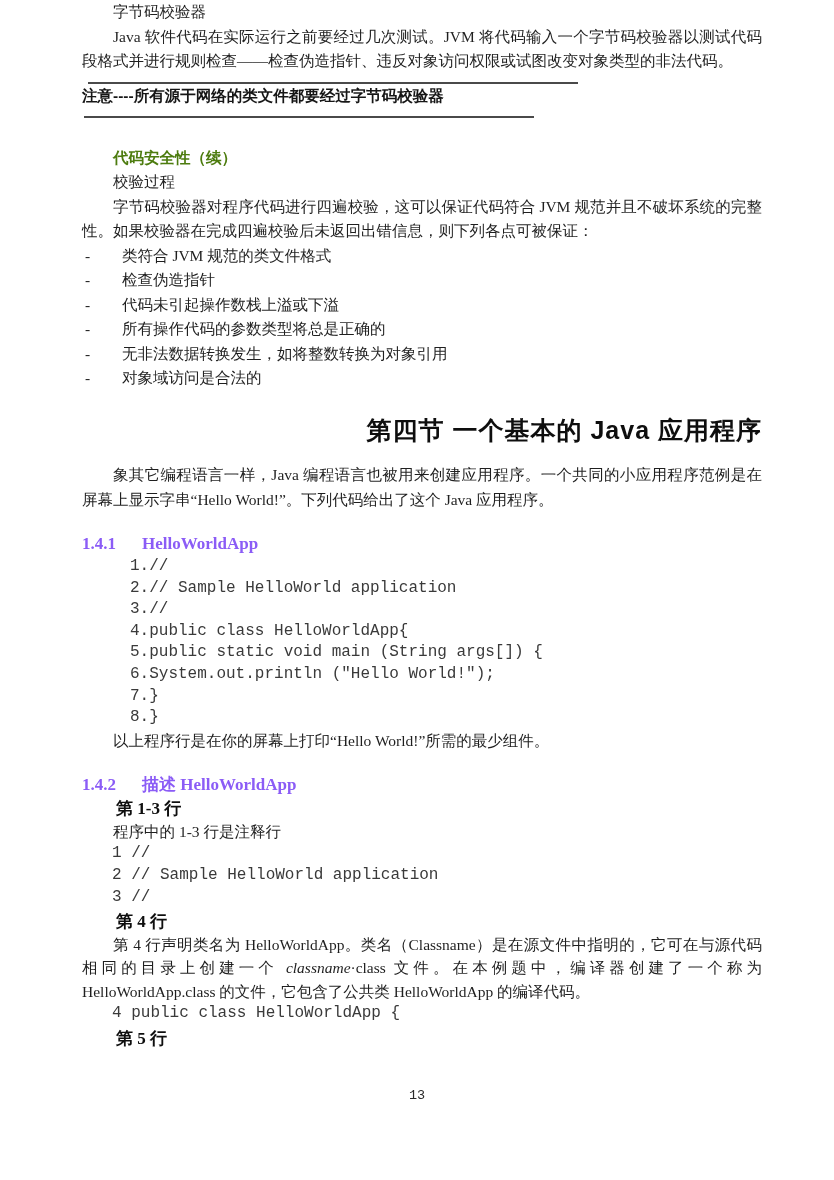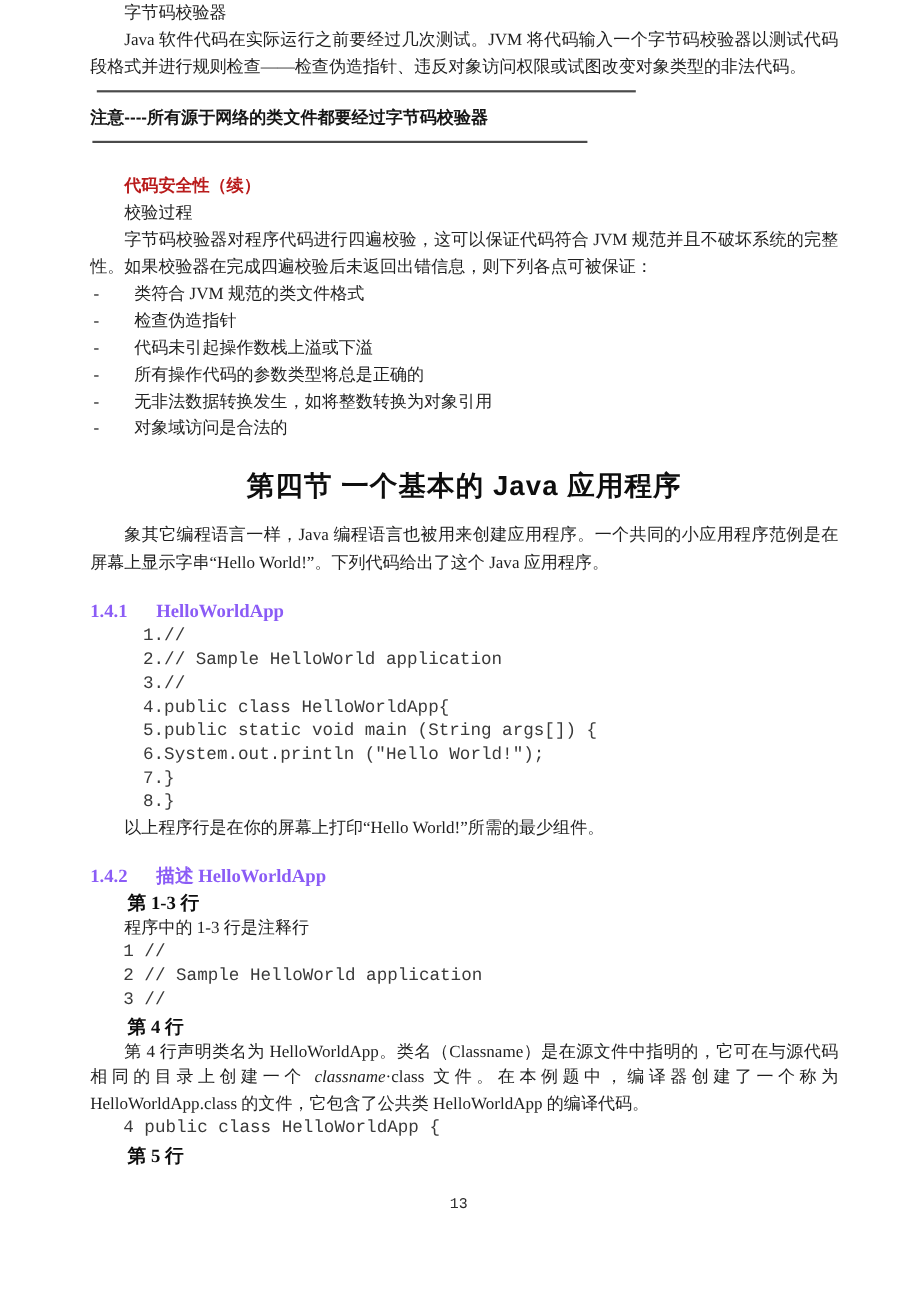--- a/index.html
+++ b/index.html
@@ -38,30 +38,29 @@
     margin: 0;
   }
   .rule-1 { width: 490px; margin-left: 6px; margin-top: 8px; }
   .rule-2 { width: 450px; margin-left: 2px; margin-top: 8px; }
 
   .note-line {
     font-family: "Liberation Sans", sans-serif;
     font-weight: 700;
     font-size: 15.5px;
     line-height: 24px;
-    margin-top: 12px;
     color: #161616;
   }
 
   .sub-head-sans {
     font-family: "Liberation Sans", sans-serif;
     font-weight: 700;
     font-size: 15.5px;
     line-height: 24.5px;
-    color: #b91c1c;
+    color: #4d7c0f;
     margin-left: 2em;
   }
   .code-safety-head { margin-top: 28px; }
 
   .plain-line {
     font-size: 15.5px;
     line-height: 24.5px;
     margin-left: 2em;
   }
 
@@ -75,21 +74,21 @@
     flex: 0 0 40px;
     padding-left: 3px;
     box-sizing: border-box;
   }
 
   .chapter-heading {
     font-family: "Liberation Sans", sans-serif;
     font-weight: 700;
     font-size: 25px;
     line-height: 34px;
-    text-align: center;
+    text-align: right;
     color: #0e0e0e;
     margin-top: 22px;
     letter-spacing: 1px;
   }
   .chapter-intro { margin-top: 16px; }
 
   .section-heading {
     font-size: 17px;
     font-weight: 700;
     line-height: 24px;

